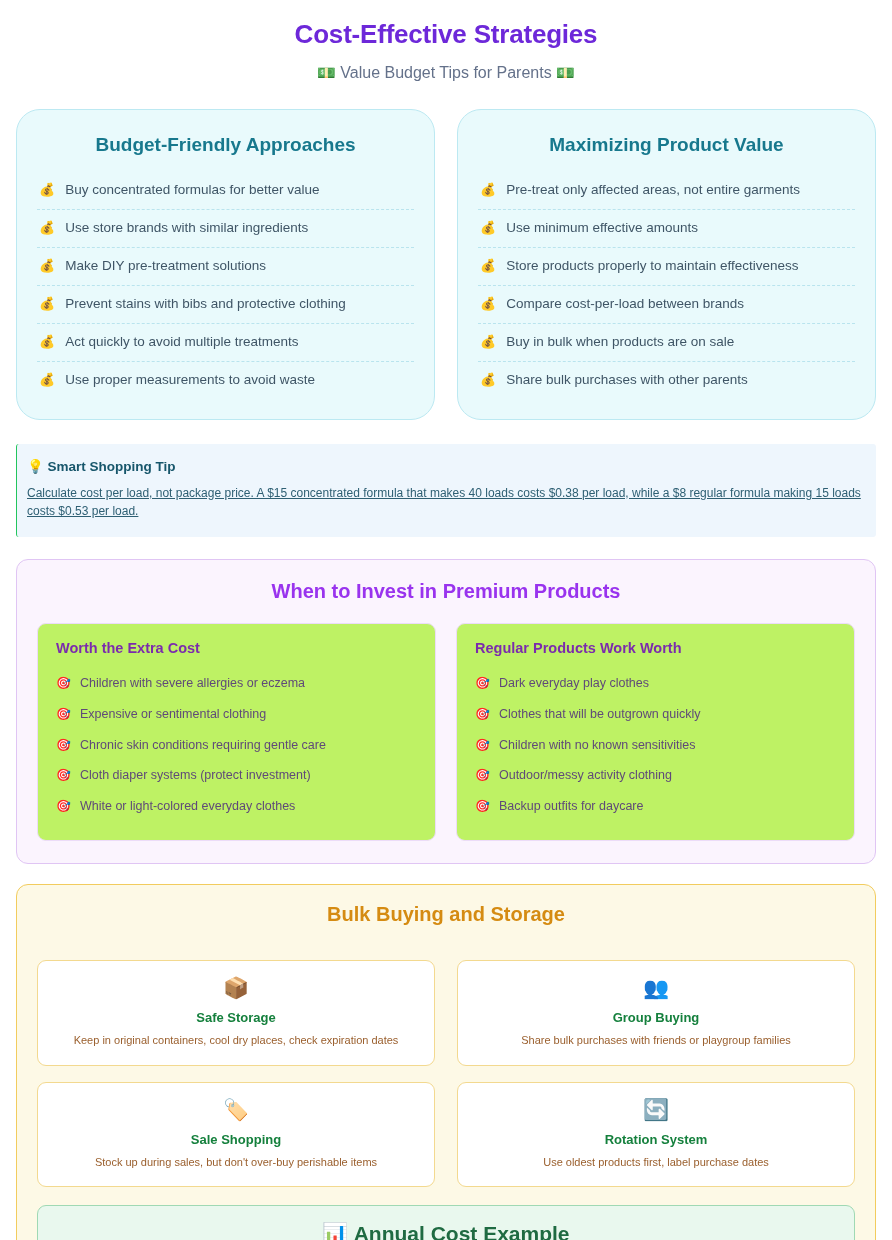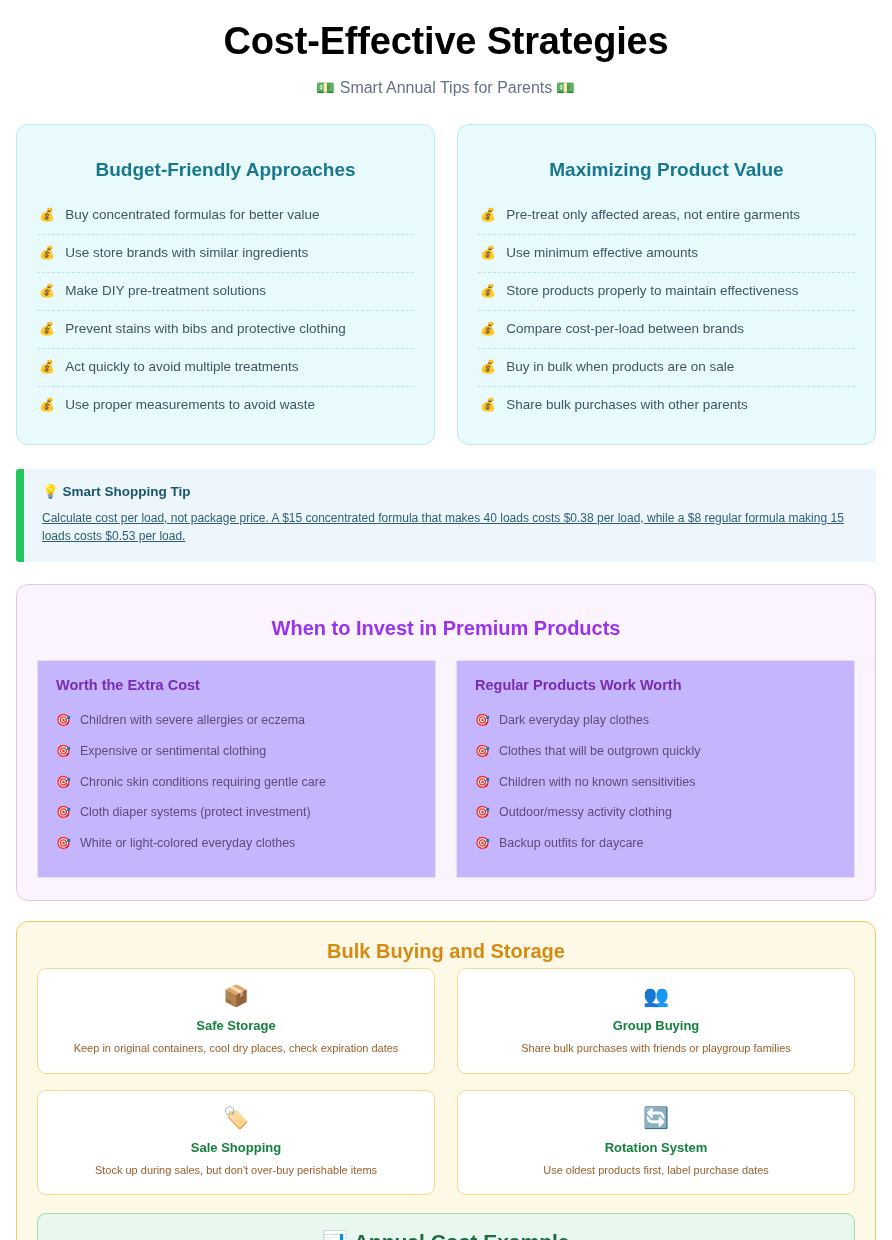--- a/index.html
+++ b/index.html
@@ -6,76 +6,76 @@
   html, body {
     width: 892px;
     background: #ffffff;
     font-family: "Liberation Sans", "DejaVu Sans", sans-serif;
   }
   body { padding: 0 0 14px 0; }
 
   
   .page-header { padding: 18px 16px 4px; text-align: center; }
   .page-title {
-    font-size: 38px; font-weight: bold; color: #000000;
+    font-size: 26px; font-weight: bold; color: #6d28d9;
     letter-spacing: -0.2px; line-height: 1.25;
   }
   .page-subtitle {
     margin-top: 12px; font-size: 16px; color: #64718a;
     line-height: 1.3;
   }
   .page-subtitle .emo { font-size: 15px; }
 
   
   .top-grid {
     display: flex; gap: 22px; padding: 22px 16px 0;
   }
   .approach-card {
     flex: 1 1 0; background: #e9fafc; border: 1px solid #bce9f2;
-    border-radius: 12px; padding: 34px 20px 20px;
+    border-radius: 24px; padding: 24px 20px 20px;
   }
   .approach-card h2 {
     text-align: center; font-size: 19px; font-weight: bold;
     color: #17788d; margin-bottom: 16px;
   }
   .approach-list { list-style: none; }
   .approach-list li {
     display: flex; align-items: flex-start; gap: 10px;
     font-size: 13.5px; color: #3f5566; line-height: 1.4;
     padding: 9px 2px; border-bottom: 1px dashed #b9e4ee;
   }
   .approach-list li:last-child { border-bottom: none; }
   .approach-list .bullet-emoji { font-size: 13px; line-height: 1.4; }
 
   
   .tip-box {
     margin: 24px 16px 0; background: #eef6fd;
-    border-left: 8px solid #22c55e; border-radius: 3px;
-    padding: 14px 18px 16px;
+    border-left: 1px solid #22c55e; border-radius: 3px;
+    padding: 14px 10px 16px;
   }
   .tip-title {
     font-size: 13.5px; font-weight: bold; color: #17566b;
     margin-bottom: 10px;
   }
   .tip-body { font-size: 12px; color: #2e5f73; line-height: 1.55; text-decoration: underline; }
 
   
   .premium-section {
     margin: 22px 16px 0; background: #fbf4fe;
     border: 1px solid #e0c5f4; border-radius: 12px;
-    padding: 32px 20px 22px;
+    padding: 20px 20px 22px;
   }
   .premium-section > h2 {
     text-align: center; font-size: 20px; font-weight: bold;
     color: #9933ee; margin-bottom: 20px;
   }
   .premium-grid { display: flex; gap: 20px; }
   .premium-card {
-    flex: 1 1 0; background: #c4b5fd; border: 1px solid #ecdcf8;
-    border-radius: 1px; padding: 16px 18px 18px;
+    flex: 1 1 0; background: #bef264; border: 1px solid #ecdcf8;
+    border-radius: 9px; padding: 16px 18px 18px;
   }
   .premium-card h3 {
     font-size: 14.5px; font-weight: bold; color: #7b2bad;
     margin-bottom: 12px;
   }
   .premium-list { list-style: none; }
   .premium-list li {
     display: flex; align-items: flex-start; gap: 9px;
     font-size: 12.5px; color: #5f4a78; line-height: 1.35;
     padding: 7px 0;
@@ -83,21 +83,21 @@
   .premium-list .bullet-emoji { font-size: 12px; }
 
   
   .bulk-section {
     margin: 20px 16px 0; background: #fdf9e6;
     border: 1px solid #f2cc5e; border-radius: 12px;
     padding: 18px 20px 22px;
   }
   .bulk-section > h2 {
     text-align: center; font-size: 20px; font-weight: bold;
-    color: #d58b12; margin-bottom: 5px;
+    color: #d58b12; margin-bottom: 34px;
   }
   .bulk-grid {
     display: grid; grid-template-columns: 1fr 1fr;
     gap: 16px 22px;
   }
   .bulk-card {
     background: #ffffff; border: 1px solid #f3d98f;
     border-radius: 9px; padding: 16px 14px 16px;
     text-align: center;
   }
@@ -124,21 +124,21 @@
     max-width: 760px; margin: 0 auto;
   }
 </style>
 </head>
 <body>
 
 <div class="page-header">
   <h1 class="page-title">Cost-Effective Strategies</h1>
   <div class="page-subtitle">
     <span class="emo">💵</span>
-    <span>Smart Annual Tips for Parents</span>
+    <span>Value Budget Tips for Parents</span>
     <span class="emo">💵</span>
   </div>
 </div>
 
 <div class="top-grid">
 
   <section class="approach-card">
     <h2>Budget-Friendly Approaches</h2>
     <ul class="approach-list">
       <li>

